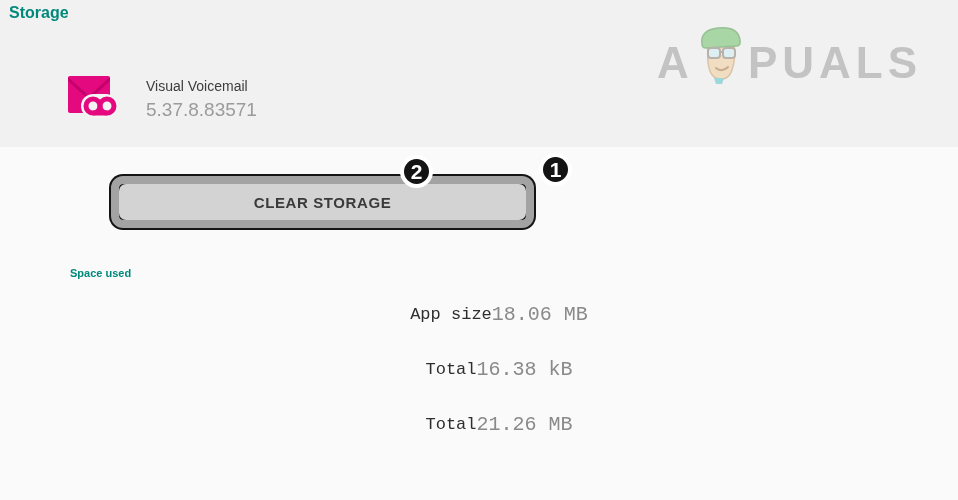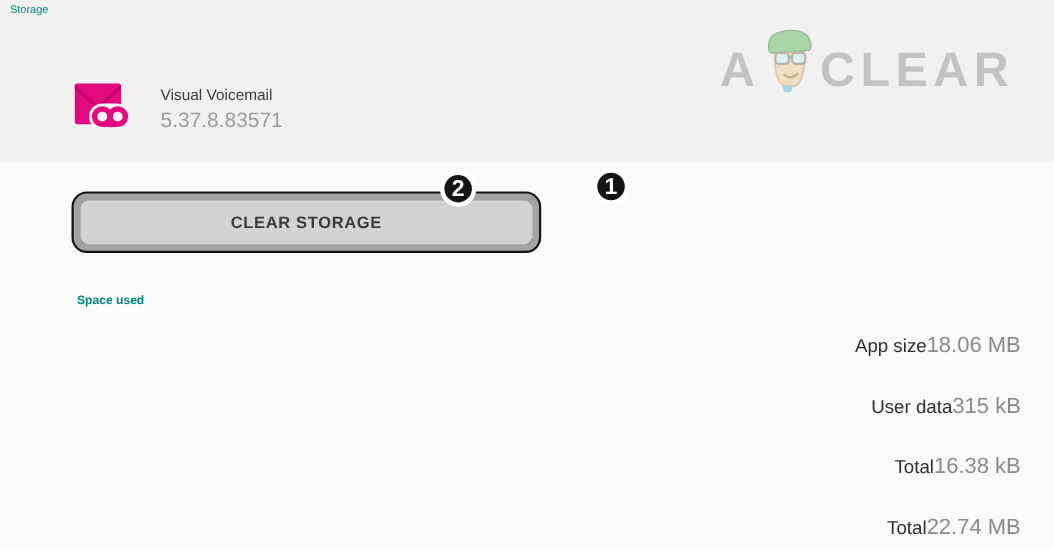--- a/index.html
+++ b/index.html
@@ -11,45 +11,46 @@
     overflow: hidden;
   }
   
   .header-band {
     position: absolute; left: 0; top: 0;
     width: 958px; height: 147px;
     background: #f1f1f2;
   }
   .page-title {
     position: absolute; left: 9px; top: 4px;
-    font-size: 10px; font-weight: normal; color: #00897b;
+    font-size: 16px; font-weight: bold; color: #00897b;
   }
   .app-row { position: absolute; left: 66px; top: 72px; display: flex; align-items: center; }
   .app-icon { width: 52px; height: 50px; flex: 0 0 auto; }
   .app-meta { margin-left: 28px; }
   .app-name { font-size: 14px; color: #3c3c3c; }
   .app-version { font-size: 19px; color: #9b9b9b; margin-top: 5px; }
   
   .watermark {
     position: absolute; right: 36px; top: 38px;
     display: flex; align-items: center;
     opacity: 0.55;
   }
   .watermark .wm-text {
     font-size: 44px; font-weight: bold; color: #9e9e9e;
     letter-spacing: 5px; line-height: 1;
   }
   .watermark .mascot { width: 52px; height: 60px; margin: -14px 2px 0 0; }
   
   .annotation {
     position: absolute;
-    border: 6px solid #a3a3a3;
+    border: 8px solid #a3a3a3;
     border-radius: 12px;
     box-shadow: 0 0 0 2px #141414, inset 0 0 0 2px #141414;
     background: #fca5a5;
+    margin-left: 44px;
   }
   .annotation-storage { left: 67px; top: 176px; width: 423px; height: 52px; }
   .annotation-cache   { left: 510px; top: 177px; width: 433px; height: 51px; }
   .app-button {
     width: 100%; height: 100%;
     border: none;
     border-radius: 7px;
     background: #d3d3d4;
     font-family: "Liberation Sans", sans-serif;
     font-size: 15px; font-weight: bold; color: #3a3a3a;
@@ -72,22 +73,23 @@
   .badge-cache   { left: 539px; top: 153px; }
   
   .section-title {
     position: absolute; left: 70px; top: 267px;
     font-size: 11px; font-weight: bold; color: #00897b;
   }
   .rows { position: absolute; left: 0; top: 287px; width: 958px; }
   .row {
     position: relative;
     height: 55px;
-    display: flex; align-items: center; justify-content: flex-end;
+    display: flex; align-items: center; justify-content: center;
     padding: 0 30px 0 70px;
+    font-family: Liberation Mono, monospace;
   }
   .row-label { font-size: 17px; color: #2e2e2e; }
   .row-value { font-size: 20px; color: #8a8a8a; }
 </style>
 </head>
 <body>
 
 <div class="screen">
 
   <div class="header-band">
@@ -123,45 +125,41 @@
 
           <rect x="14" y="24" width="12" height="10" rx="3" fill="#cfeef5" stroke="#8a7f72" stroke-width="2"></rect>
           <rect x="29" y="24" width="12" height="10" rx="3" fill="#cfeef5" stroke="#8a7f72" stroke-width="2"></rect>
           <line x1="26" y1="28" x2="29" y2="28" stroke="#8a7f72" stroke-width="2"></line>
 
           <path d="M22 44 Q28 49 34 43" fill="none" stroke="#a8743f" stroke-width="2" stroke-linecap="round"></path>
 
           <path d="M20 54 L30 54 L28 60 L22 60 Z" fill="#57c2c9"></path>
         </svg>
       </span>
-      <span class="wm-text">CLEAR</span>
+      <span class="wm-text">PUALS</span>
     </div>
   </div>
 
   <div class="annotation annotation-storage">
     <button class="app-button">CLEAR STORAGE</button>
   </div>
   <div class="badge badge-storage">2</div>
 
   <div class="badge badge-cache">1</div>
 
   <div class="section-title">Space used</div>
 
   <div class="rows">
     <div class="row">
       <span class="row-label">App size</span>
       <span class="row-value">18.06 MB</span>
     </div>
     <div class="row">
-      <span class="row-label">User data</span>
-      <span class="row-value">315 kB</span>
-    </div>
-    <div class="row">
       <span class="row-label">Total</span>
       <span class="row-value">16.38 kB</span>
     </div>
     <div class="row">
       <span class="row-label">Total</span>
-      <span class="row-value">22.74 MB</span>
+      <span class="row-value">21.26 MB</span>
     </div>
   </div>
 
 </div>
 
 </body></html>

